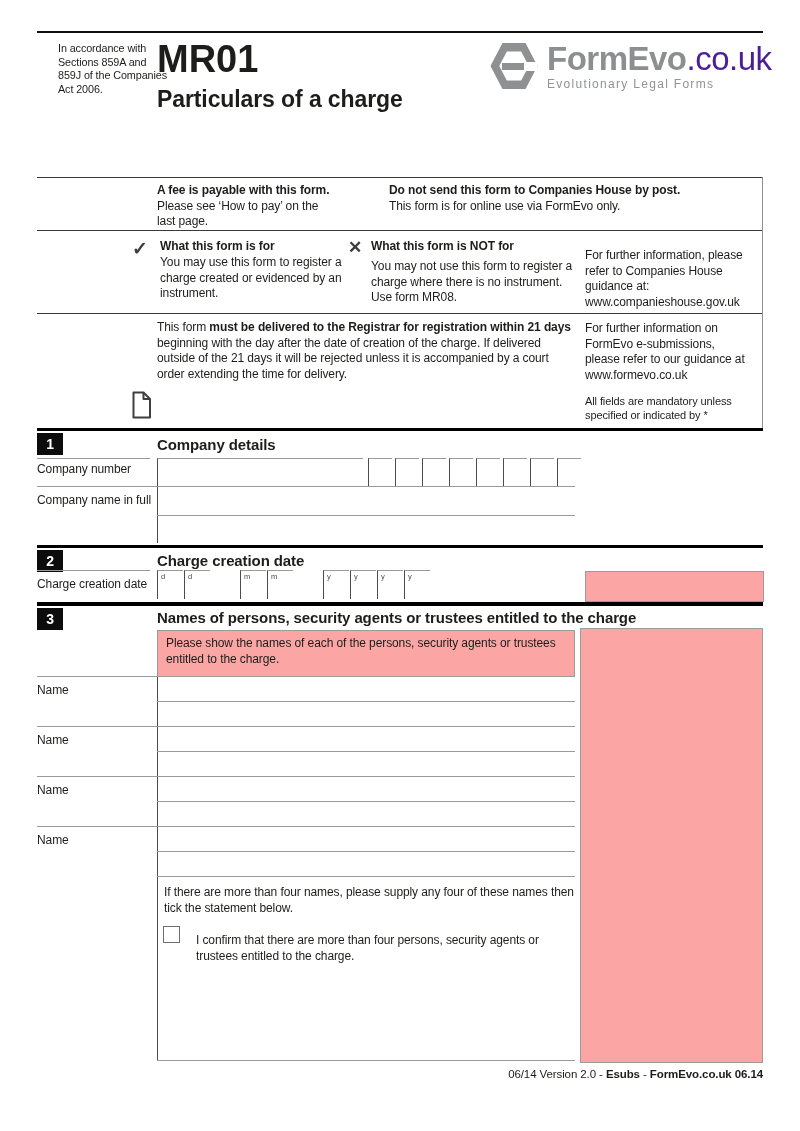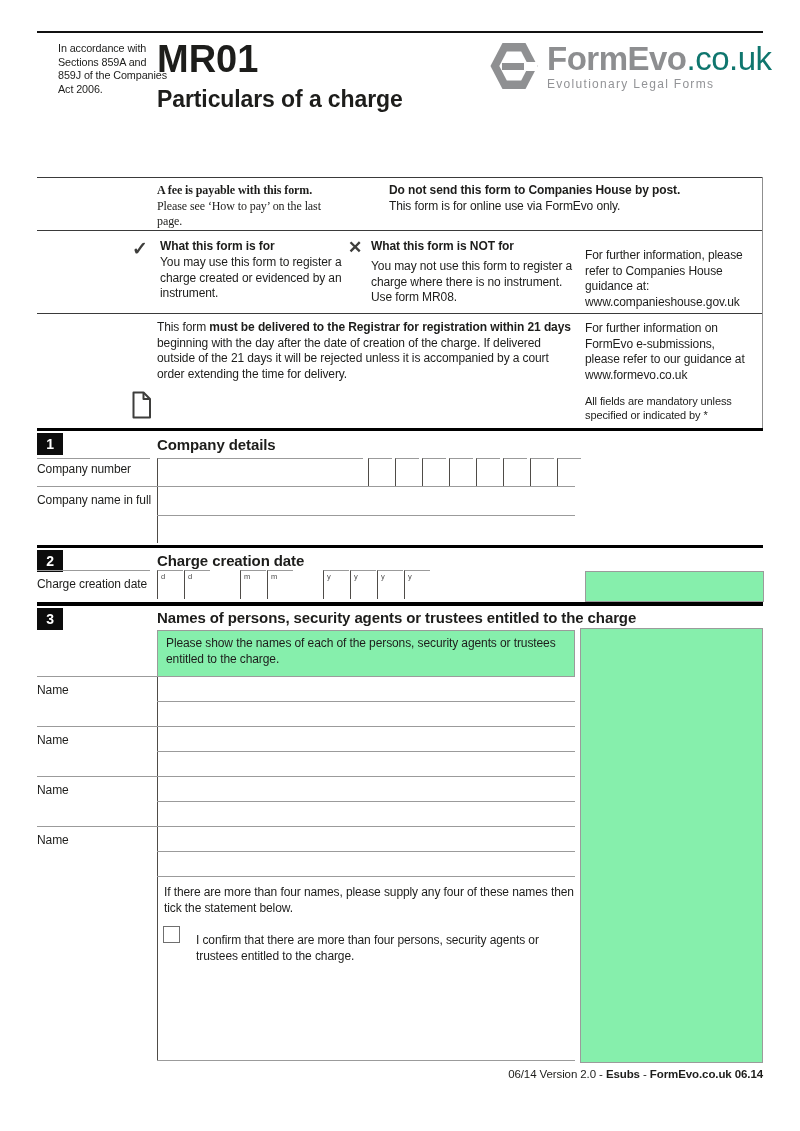--- a/index.html
+++ b/index.html
@@ -13,39 +13,39 @@
   .numbox{position:absolute;left:37px;width:26px;height:22px;background:#0c0c0c;color:#fff;
           font-weight:bold;font-size:14px;text-align:center;line-height:22px;}
   .sectitle{position:absolute;left:157px;font-size:15px;font-weight:bold;}
   .lbl{position:absolute;left:37px;font-size:12px;}
   .txt{position:absolute;font-size:12px;line-height:15.5px;}
   .small{font-size:10.8px;line-height:13.5px;}
   .pre{white-space:pre-line;}
   .b{font-weight:bold;}
   .field{position:absolute;border-left:1px solid #4f4c48;}
   .ftop{border-top:1px solid #9b9b9b;}
-  .gbox{position:absolute;border:1px solid #9b9b9b;background:#86efac;}
+  .gbox{position:absolute;border:1px solid #9b9b9b;background:#fca5a5;}
   .digits{position:absolute;left:368px;top:458px;display:flex;gap:3px;}
   .dcell{width:23px;height:27px;border-top:1px solid #9b9b9b;border-left:1px solid #4f4c48;}
   .datebox{position:absolute;top:570px;width:25px;height:28px;
            border-top:1px solid #9b9b9b;border-left:1px solid #4f4c48;}
   .datebox span{display:block;margin:1px 0 0 3px;font-size:7.5px;color:#4a4a4a;}
   .glyph{position:absolute;font-size:19px;font-weight:bold;color:#3e3e3c;}
   .checkbox{position:absolute;left:163px;top:926px;width:15px;height:15px;border:1px solid #6f6f6f;background:#fff;}
   
   .logo{position:absolute;left:490px;top:42px;display:flex;align-items:flex-start;}
   .hex{position:relative;width:48px;height:48px;margin-right:9px;}
   .hex i{position:absolute;display:block;}
   .hex .h1{inset:0;background:#8f9092;clip-path:polygon(26% 2%,74% 2%,99% 50%,74% 98%,26% 98%,1% 50%);}
   .hex .h2{inset:9px;background:#ffffff;clip-path:polygon(26% 2%,74% 2%,99% 50%,74% 98%,26% 98%,1% 50%);}
   .hex .h3{left:12px;top:21px;width:22px;height:7px;background:#8f9092;}
   .hex .h4{right:1px;top:20px;width:11px;height:9px;background:#ffffff;}
   .logotext{line-height:1;}
   .logoname{font-size:33px;color:#8d8e90;font-weight:bold;letter-spacing:-0.5px;}
-  .logosuffix{font-size:33px;color:#0f766e;letter-spacing:-0.5px;}
+  .logosuffix{font-size:33px;color:#4c1d95;letter-spacing:-0.5px;}
   .tagline{margin-top:3px;font-size:12px;color:#929396;letter-spacing:1.3px;}
   .footer{position:absolute;right:37px;top:1068px;font-size:11.5px;}
 </style>
 </head>
 <body>
 
 <div class="page">
 
   <div class="hr" style="left:37px;top:31px;width:726px;height:2px;background:#111;"></div>
 
@@ -63,21 +63,21 @@
         <i class="h3"></i>
         <i class="h4"></i>
     </div>
     <div class="logotext">
       <span class="logoname">FormEvo</span><span class="logosuffix">.co.uk</span>
       <div class="tagline">Evolutionary Legal Forms</div>
     </div>
   </div>
 
   <div class="hr" style="left:37px;top:177px;width:726px;"></div>
-  <div class="txt" style="left:157px;top:183px;width:218px;font-family:Liberation Serif, serif;">
+  <div class="txt" style="left:157px;top:183px;width:218px;">
     <span class="b" style="display:block;">A fee is payable with this form.</span>
     <span style="display:block;width:182px;">Please see ‘How to pay’ on the last page.</span>
   </div>
   <div class="txt" style="left:389px;top:183px;width:300px;">
     <span class="b">Do not send this form to Companies House by post.</span><span> This form is for online use via FormEvo only.</span>
   </div>
   <div class="hr" style="left:37px;top:230px;width:726px;"></div>
 
   <div class="glyph" style="left:132px;top:237px;">✓</div>
   <div class="txt b" style="left:160px;top:239px;">What this form is for</div>

